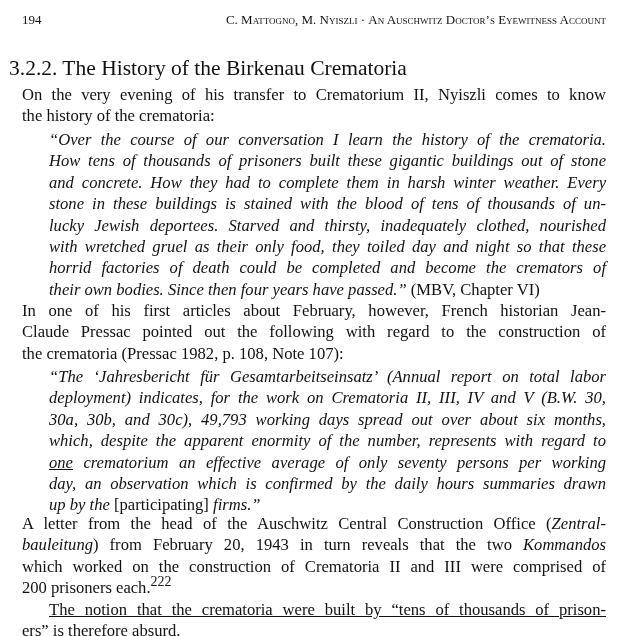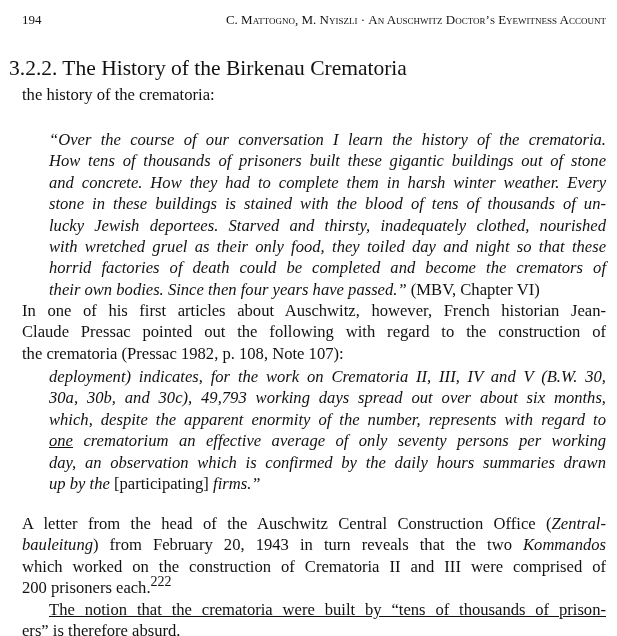--- a/index.html
+++ b/index.html
@@ -95,41 +95,43 @@
 <div class="page">
 
   <div class="header">
     <span class="page-number">194</span>
     <span class="running-head"><span class="author">C. Mattogno, M. Nyiszli</span><span> · </span><span class="title">An Auschwitz Doctor’s Eyewitness Account</span></span>
   </div>
 
   <h2 class="section-heading">3.2.2. The History of the Birkenau Crematoria</h2>
 
   <div class="block" style="top:84px;">
+    <span class="line">On the very evening of his transfer to Crematorium II, Nyiszli comes to know</span>
     <span class="line last">the history of the crematoria:</span>
   </div>
 
   <div class="block quote" style="top:129px;">
     <span class="line">“Over the course of our conversation I learn the history of the crematoria.</span>
     <span class="line">How tens of thousands of prisoners built these gigantic buildings out of stone</span>
     <span class="line">and concrete. How they had to complete them in harsh winter weather. Every</span>
     <span class="line">stone in these buildings is stained with the blood of tens of thousands of un-</span>
     <span class="line">lucky Jewish deportees. Starved and thirsty, inadequately clothed, nourished</span>
     <span class="line">with wretched gruel as their only food, they toiled day and night so that these</span>
     <span class="line">horrid factories of death could be completed and become the cremators of</span>
     <span class="line last"><span>their own bodies. Since then four years have passed.”</span><span class="roman"> (MBV, Chapter VI)</span></span>
   </div>
 
   <div class="block" style="top:300px;">
-    <span class="line">In one of his first articles about Auschwitz, however, French historian Jean-</span>
+    <span class="line">In one of his first articles about February, however, French historian Jean-</span>
     <span class="line">Claude Pressac pointed out the following with regard to the construction of</span>
     <span class="line last">the crematoria (Pressac 1982, p. 108, Note 107):</span>
   </div>
 
   <div class="block quote" style="top:366px;">
+    <span class="line">“The ‘Jahresbericht für Gesamtarbeitseinsatz’ (Annual report on total labor</span>
     <span class="line">deployment) indicates, for the work on Crematoria II, III, IV and V (B.W. 30,</span>
     <span class="line">30a, 30b, and 30c), 49,793 working days spread out over about six months,</span>
     <span class="line">which, despite the apparent enormity of the number, represents with regard to</span>
     <span class="line"><span class="u">one</span><span> crematorium an effective average of only seventy persons per working</span></span>
     <span class="line">day, an observation which is confirmed by the daily hours summaries drawn</span>
     <span class="line last"><span>up by the </span><span class="roman">[participating]</span><span> firms.”</span></span>
   </div>
 
   <div class="block" style="top:513px;">
     <span class="line"><span>A letter from the head of the Auschwitz Central Construction Office (</span><span class="ital">Zentral-</span></span>

